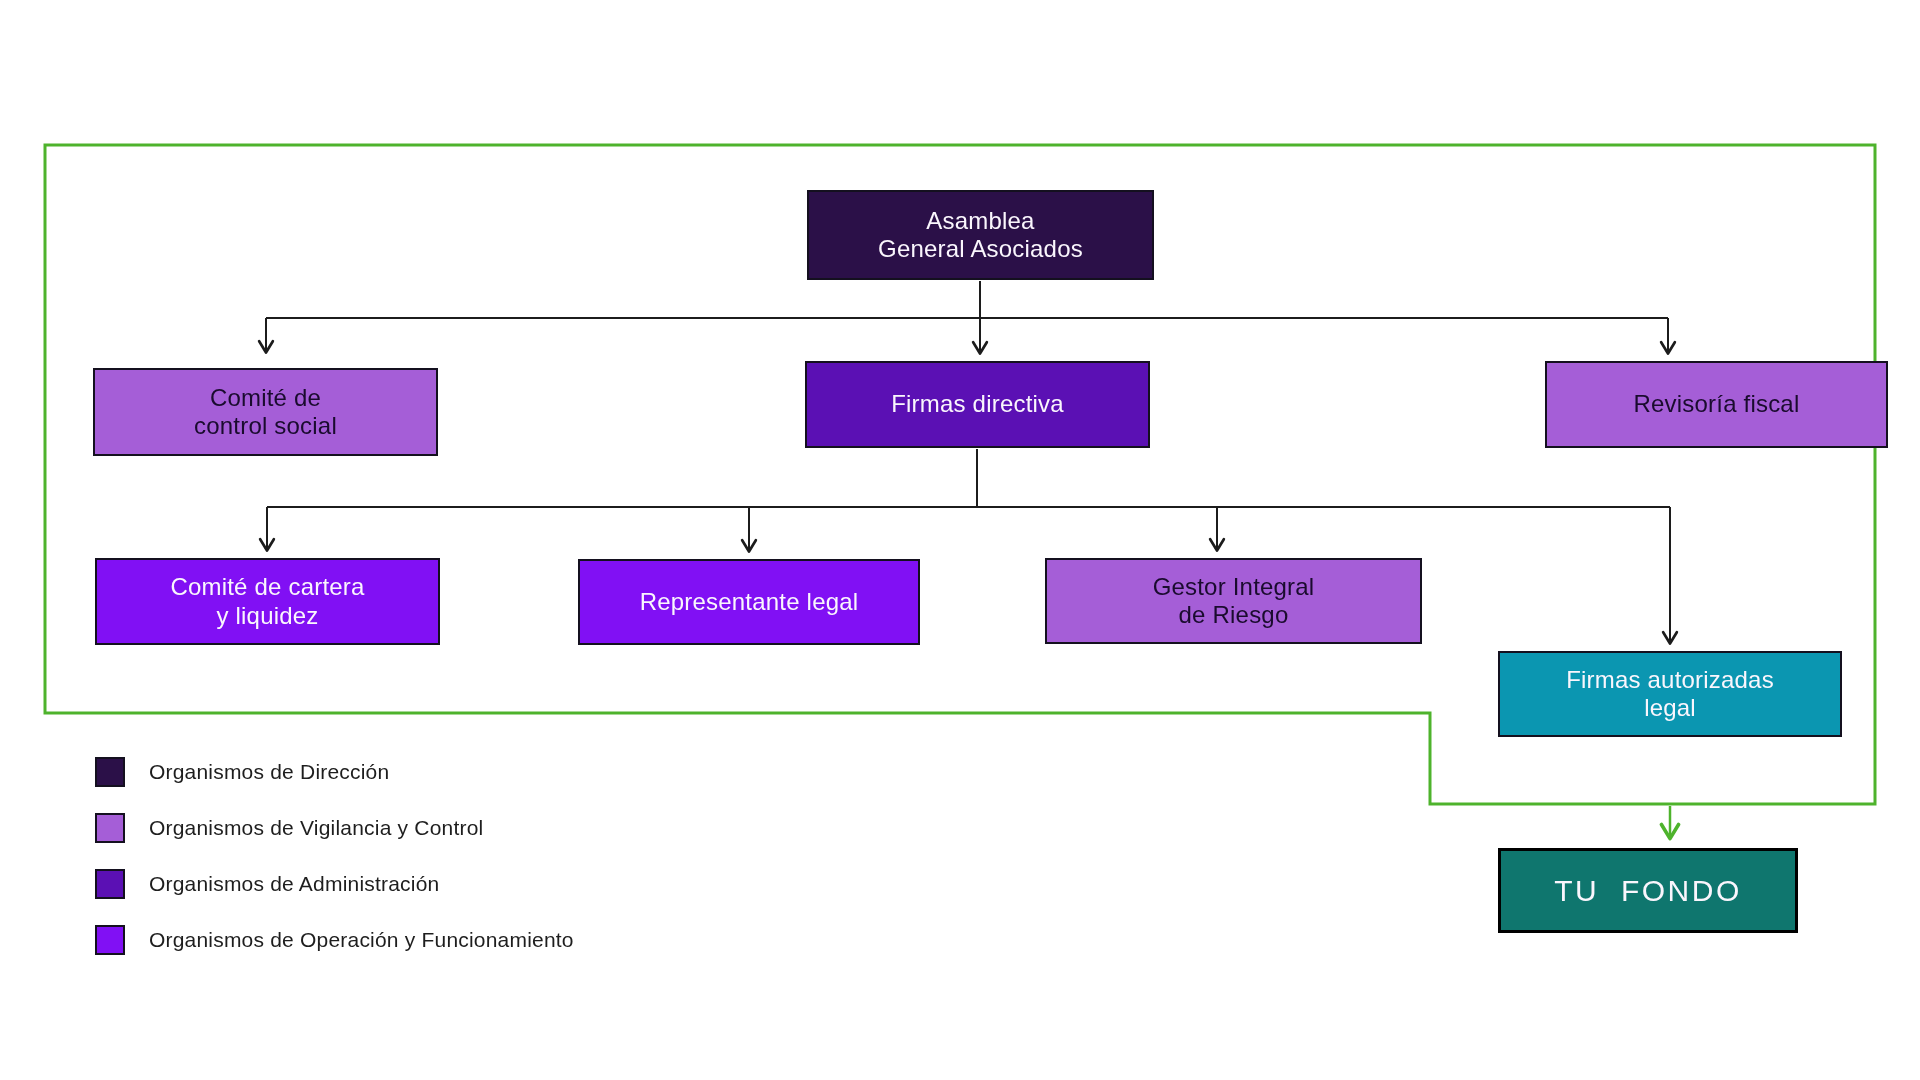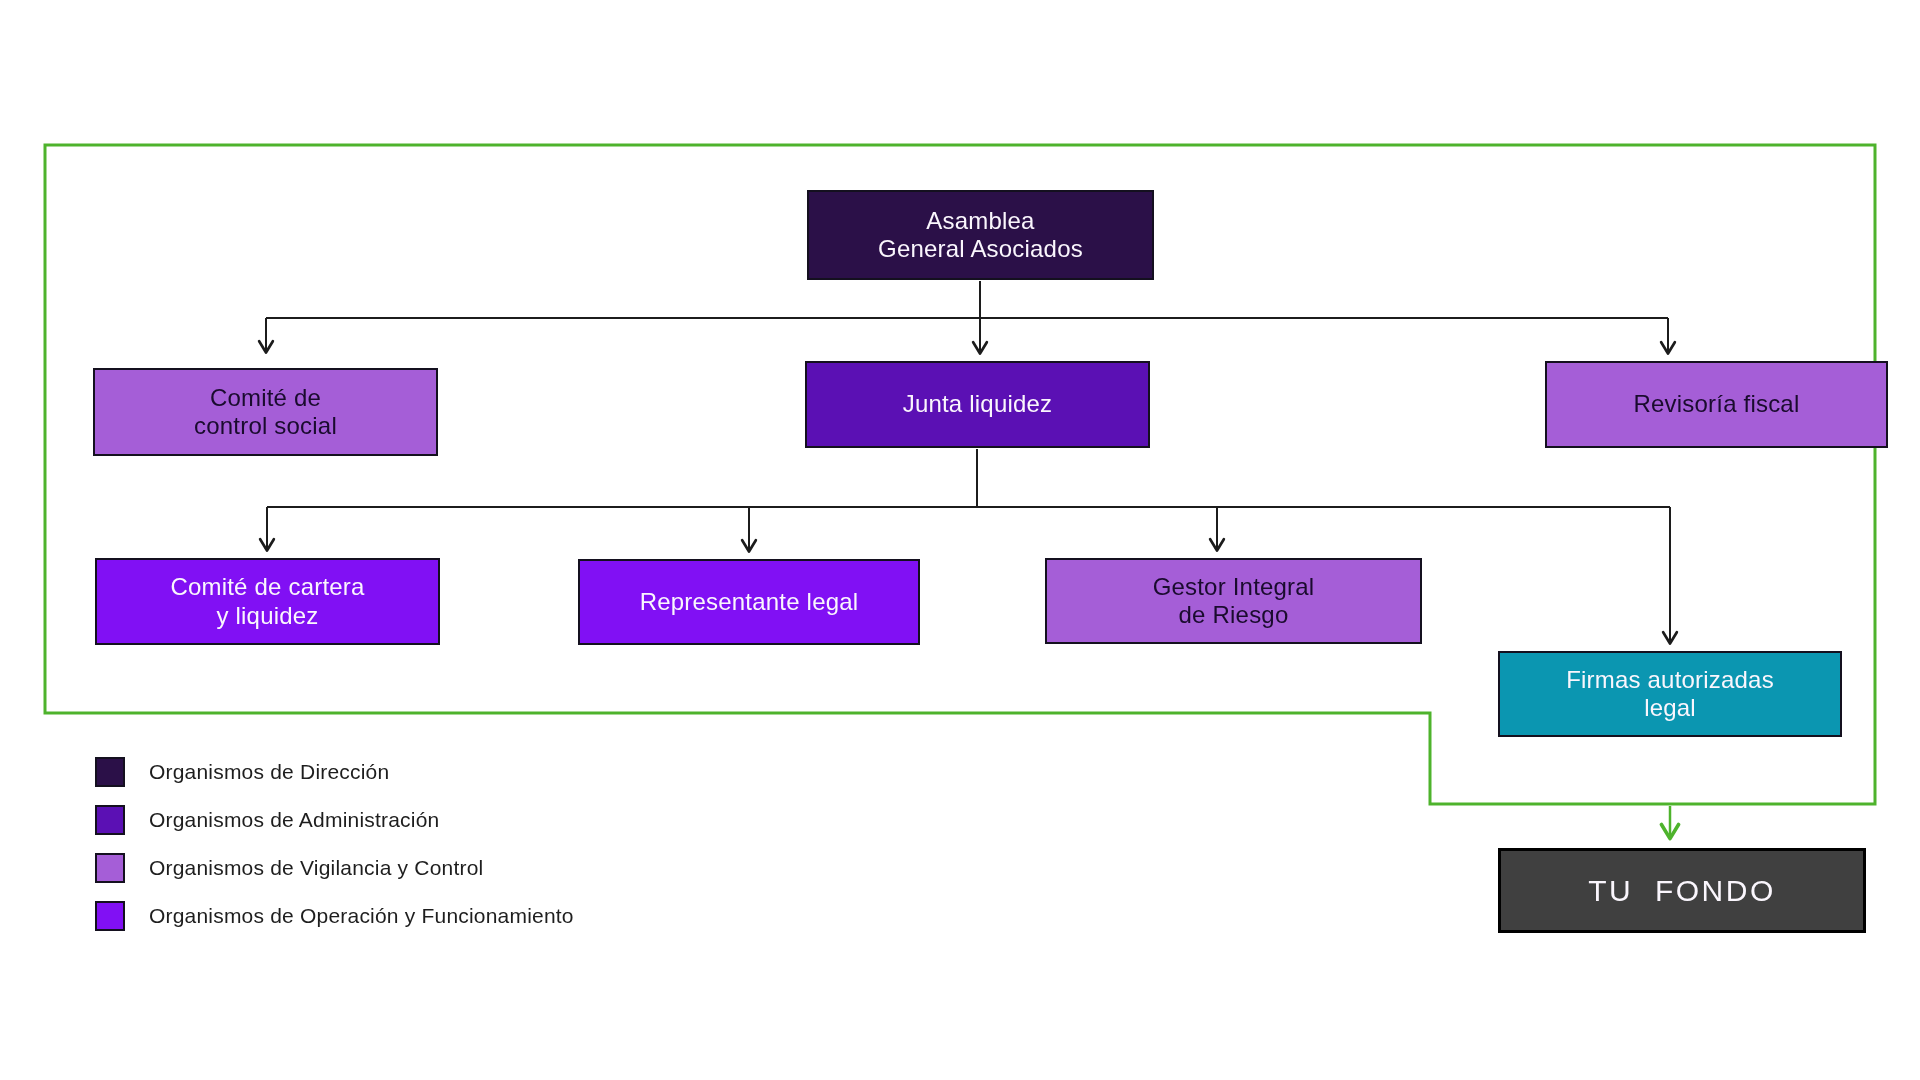--- a/index.html
+++ b/index.html
@@ -49,21 +49,21 @@
     font-weight: 500;
     letter-spacing: 2.5px;
   }
   .node-fondo { border-width: 3px; border-color: #000000; }
   .legend {
     position: absolute;
     left: 95px;
     top: 757px;
     display: flex;
     flex-direction: column;
-    gap: 18px;
+    gap: 26px;
   }
   .legend-item {
     display: flex;
     align-items: center;
     height: 30px;
   }
   .swatch {
     width: 30px;
     height: 30px;
     box-sizing: border-box;
@@ -116,21 +116,21 @@
     <span class="node-label text-light">Asamblea
 General Asociados</span>
   </div>
 
   <div class="node" style="left: 93px; top: 368px; width: 345px; height: 88px; background-color: rgb(165, 94, 215);">
     <span class="node-label text-dark">Comité de
 control social</span>
   </div>
 
   <div class="node" style="left: 805px; top: 361px; width: 345px; height: 87px; background-color: rgb(91, 16, 180);">
-    <span class="node-label text-light">Junta liquidez</span>
+    <span class="node-label text-light">Firmas directiva</span>
   </div>
 
   <div class="node" style="left: 1497px; top: 361px; width: 343px; height: 87px; background-color: rgb(165, 94, 215); margin-left: 48px;">
     <span class="node-label text-dark">Revisoría fiscal</span>
   </div>
 
   <div class="node" style="left: 95px; top: 558px; width: 345px; height: 87px; background-color: rgb(129, 16, 244);">
     <span class="node-label text-light">Comité de cartera
 y liquidez</span>
   </div>
@@ -142,36 +142,36 @@
   <div class="node" style="left: 1045px; top: 558px; width: 377px; height: 86px; background-color: rgb(165, 94, 215);">
     <span class="node-label text-dark">Gestor Integral
 de Riesgo</span>
   </div>
 
   <div class="node" style="left: 1498px; top: 651px; width: 344px; height: 86px; background-color: rgb(11, 150, 177);">
     <span class="node-label text-light">Firmas autorizadas
 legal</span>
   </div>
 
-  <div class="node node-fondo" style="left: 1498px; top: 848px; width: 368px; height: 85px; background-color: #404040;">
+  <div class="node node-fondo" style="left: 1498px; top: 848px; width: 300px; height: 85px; background-color: #0f766e;">
     <span class="node-label text-light">TU  FONDO</span>
   </div>
 
   <div class="legend">
     <div class="legend-item">
       <span class="swatch" style="background-color: rgb(43, 16, 72);"></span>
       <span class="legend-label">Organismos de Dirección</span>
     </div>
     <div class="legend-item">
+      <span class="swatch" style="background-color: rgb(165, 94, 215);"></span>
+      <span class="legend-label">Organismos de Vigilancia y Control</span>
+    </div>
+    <div class="legend-item">
       <span class="swatch" style="background-color: rgb(91, 16, 180);"></span>
       <span class="legend-label">Organismos de Administración</span>
-    </div>
-    <div class="legend-item">
-      <span class="swatch" style="background-color: rgb(165, 94, 215);"></span>
-      <span class="legend-label">Organismos de Vigilancia y Control</span>
     </div>
     <div class="legend-item">
       <span class="swatch" style="background-color: rgb(129, 16, 244);"></span>
       <span class="legend-label">Organismos de Operación y Funcionamiento</span>
     </div>
   </div>
 
 </div>
 
 </body></html>

